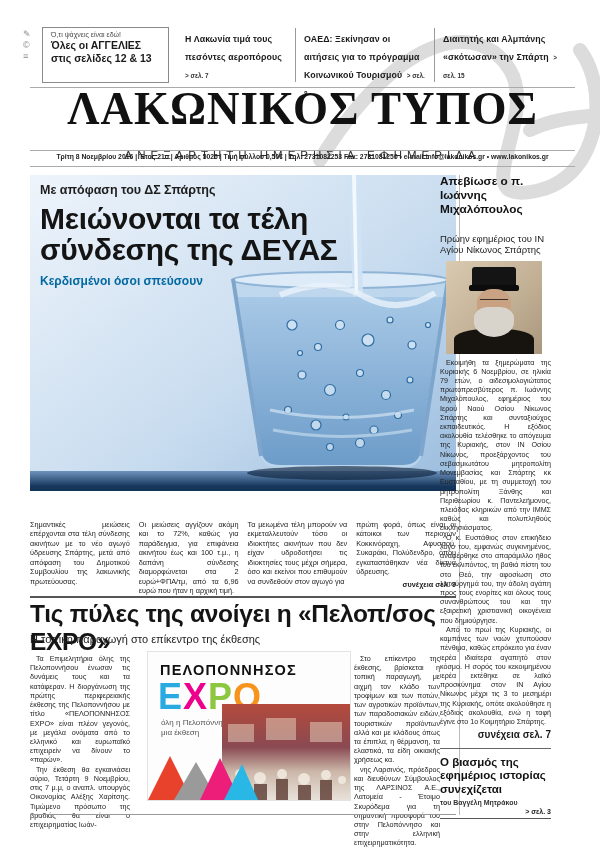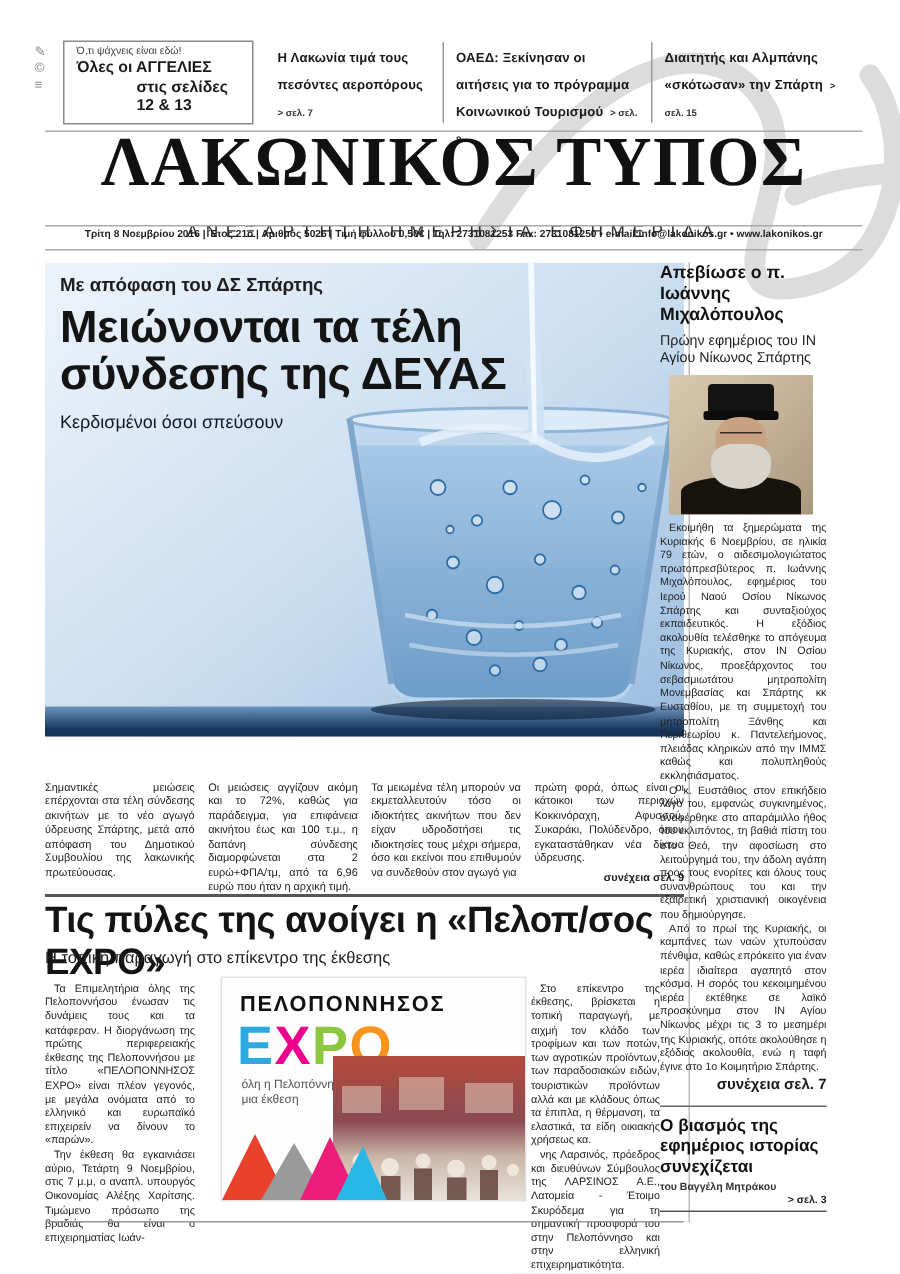--- a/index.html
+++ b/index.html
@@ -7,21 +7,21 @@
         font-family:"Liberation Sans","DejaVu Sans",sans-serif;color:#1a1a1a;overflow:hidden;}
   .wm{position:absolute;z-index:0;pointer-events:none;}
 
   
   .margin-icons{position:absolute;left:23px;top:30px;width:16px;display:flex;flex-direction:column;
                 gap:2px;color:#8a8a8a;font-size:9px;line-height:1;z-index:2;}
   .topbar{position:absolute;left:42px;top:27px;width:533px;height:56px;display:flex;z-index:2;}
   .classified-box{width:132px;border:1px solid #8a8a8a;background:#fff;padding:3px 6px 20px 8px;box-sizing:border-box;}
   .cb-l1{font-size:7px;color:#444;}
   .cb-l2{font-size:10.5px;font-weight:bold;margin-top:1px;}
-  .cb-l3{font-size:10.5px;font-weight:bold;margin-top:1px;margin-left:40px;}
+  .cb-l3{font-size:10.5px;font-weight:bold;margin-top:1px;}
   .briefs{display:flex;margin-left:8px;flex:1;}
   .brief{padding:1px 8px 0 8px;box-sizing:border-box;}
   .brief-title{font-size:8.8px;font-weight:bold;line-height:1.32;letter-spacing:.1px;}
   .pageref{font-size:6.4px;font-weight:bold;color:#333;}
   .vdiv{width:1px;background:#9a9a9a;margin:1px 0;}
   .b1{width:118px;} .b2{width:138px;} .b3{width:140px;}
 
   .hrule{position:absolute;left:30px;width:545px;background:#aaa;height:1px;z-index:2;}
 
   
@@ -31,21 +31,21 @@
   .mh-sub{font-size:11.5px;letter-spacing:5px;color:#2e2e2e;margin-top:18px;}
   .dateline{position:absolute;left:30px;top:153px;width:545px;text-align:center;font-size:6.8px;
             font-weight:bold;color:#222;z-index:2;}
 
   
   .hero{position:absolute;left:30px;top:175px;width:426px;height:316px;overflow:hidden;z-index:1;}
   .hero svg{position:absolute;left:0;top:0;}
   .hero-text{position:absolute;left:10px;top:8px;width:330px;z-index:3;}
   .kicker{font-size:12.5px;font-weight:bold;color:#1d1d1d;}
   .headline{font-size:30px;font-weight:bold;line-height:1.04;color:#141414;margin-top:6px;letter-spacing:-.3px;}
-  .subhead{font-size:12px;font-weight:normal;color:#0f172a;margin-top:9px;}
+  .subhead{font-size:12px;font-weight:bold;color:#0369a1;margin-top:9px;}
 
   
   .bodycols{position:absolute;left:30px;top:520px;width:426px;display:flex;gap:9px;z-index:2;}
   .bcol{flex:1;font-size:7.3px;line-height:1.3;text-align:justify;color:#222;}
   .cont{font-size:7.3px;font-weight:bold;text-align:right;margin-top:3px;}
 
   
   .expo-rule{position:absolute;left:30px;top:596px;width:426px;height:2px;background:#555;z-index:2;}
   .expo-head{position:absolute;left:30px;top:600px;width:426px;font-size:24.5px;font-weight:bold;
              letter-spacing:-.3px;color:#141414;z-index:2;}
@@ -64,21 +64,21 @@
   .poster-title{position:absolute;left:12px;top:10px;font-size:14.5px;font-weight:bold;letter-spacing:1.2px;color:#111;}
   .poster-expo{position:absolute;left:10px;top:24px;font-size:36px;font-weight:bold;letter-spacing:1px;}
   .poster-tag{position:absolute;left:13px;top:66px;font-size:8px;color:#555;line-height:1.25;}
   .crowd{position:absolute;right:0;bottom:0;width:128px;height:96px;}
   .tris{position:absolute;left:0;bottom:0;width:110px;height:44px;}
 
   
   .colrule{position:absolute;left:459px;top:175px;width:1px;height:640px;background:#bbb;z-index:2;}
   .rightcol{position:absolute;left:440px;top:175px;width:111px;z-index:2;}
   .ob-head{font-size:11.8px;font-weight:bold;line-height:1.18;color:#111;}
-  .ob-sub{font-size:9.5px;line-height:1.2;color:#222;margin-top:5px;}
+  .ob-sub{font-size:9.5px;line-height:1.2;color:#222;margin-top:16px;}
   .ob-photo{margin-top:5px;width:96px;height:93px;margin-left:6px;position:relative;overflow:hidden;
             background:linear-gradient(135deg,#d8c9b0 0%,#c3b196 55%,#a9977d 100%);}
   .ob-body{margin-top:5px;font-size:7.15px;line-height:1.29;text-align:justify;color:#222;}
   .ob-body p{margin:0;text-indent:6px;}
   .ob-cont{font-size:10px;font-weight:bold;text-align:right;margin-top:2px;}
   .op-block{margin-top:8px;border-top:1px solid #666;padding-top:7px;}
   .op-title{font-size:11.5px;font-weight:bold;line-height:1.15;color:#111;}
   .op-author{font-size:7px;font-weight:bold;color:#333;margin-top:3px;}
   .op-pageline{margin-top:2px;border-bottom:1px solid #555;position:relative;height:10px;}
   .op-pageref{position:absolute;right:0;top:0;font-size:7px;font-weight:bold;}

